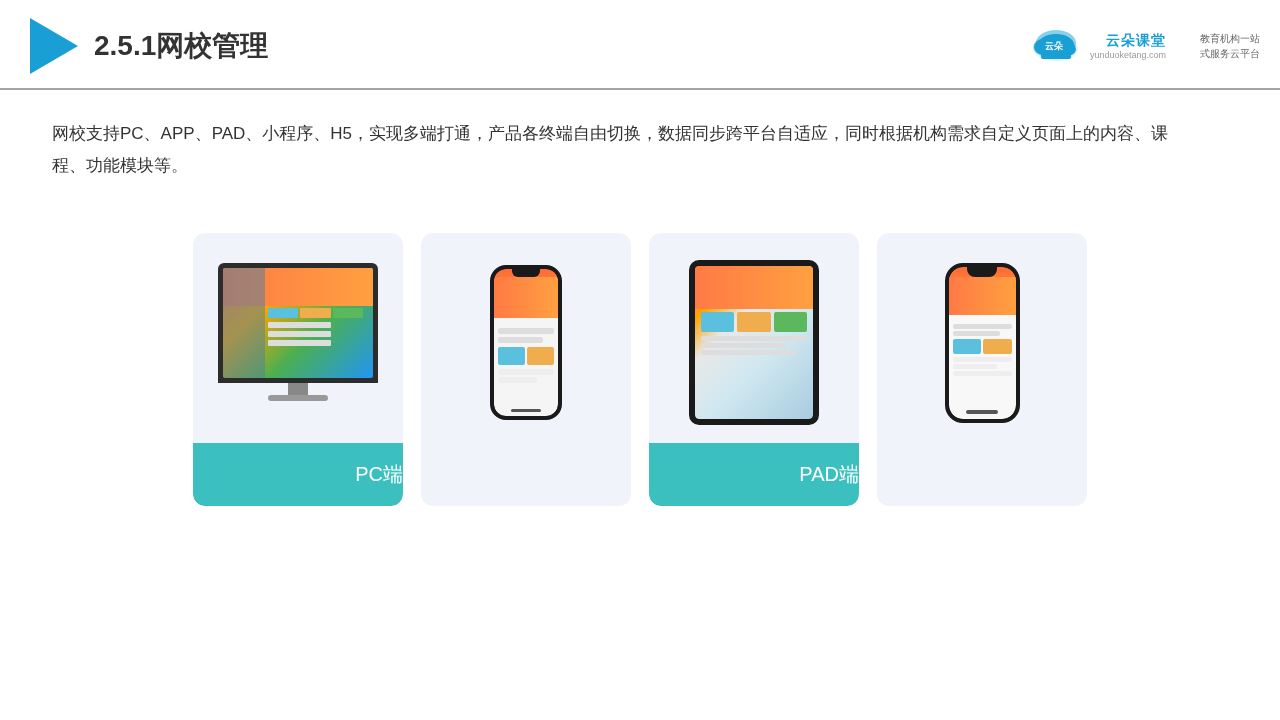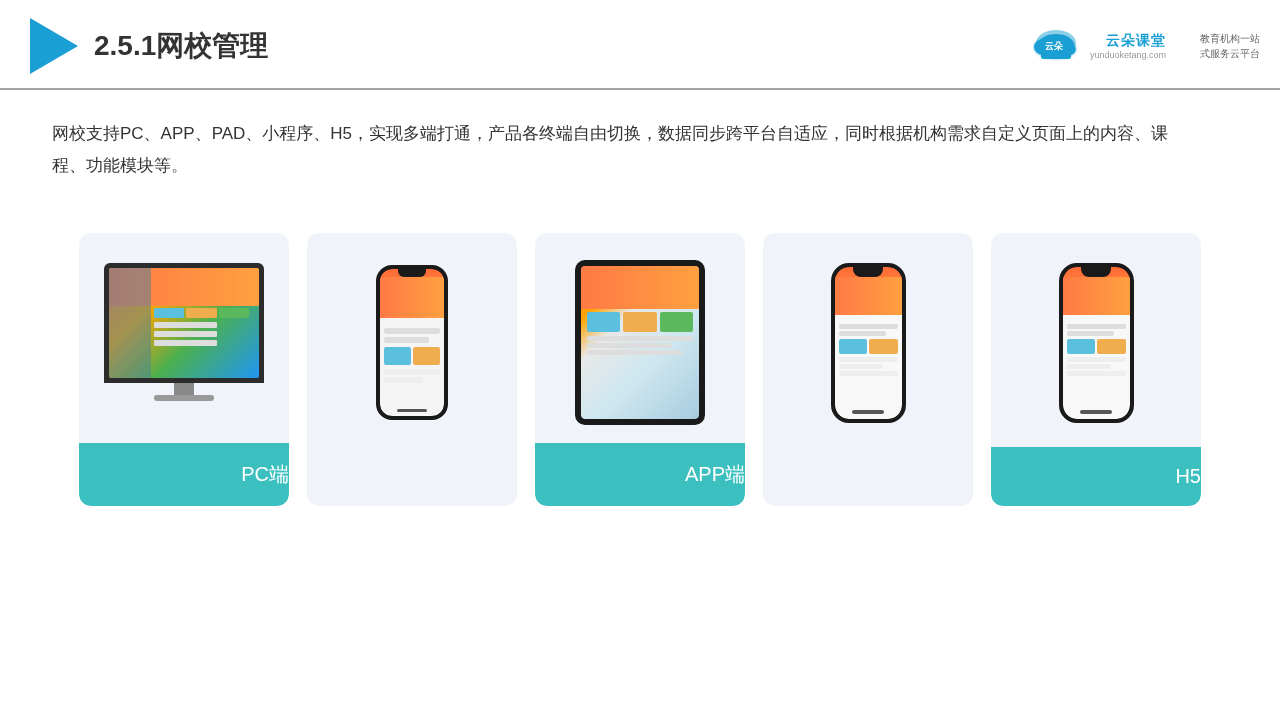--- a/index.html
+++ b/index.html
@@ -368,21 +368,21 @@
               <div style="flex:1;height:20px;background:#f0ad4e;border-radius:2px;"></div>
               <div style="flex:1;height:20px;background:#5cb85c;border-radius:2px;"></div>
             </div>
             <div style="height:5px;background:#ddd;border-radius:2px;margin-bottom:2px;"></div>
             <div style="height:5px;background:#ddd;border-radius:2px;margin-bottom:2px;width:80%;"></div>
             <div style="height:5px;background:#ddd;border-radius:2px;width:90%;"></div>
           </div>
         </div>
       </div>
     </div>
-    <div class="card-label">APP端</div>
+    <div class="card-label">PAD端</div>
   </div>
 
   <div class="card">
     <div class="card-image-area">
       <div class="mini-phone">
         <div class="mini-phone-notch"></div>
         <div class="mini-phone-screen">
           <div class="mini-phone-screen-inner">
             <div style="position:absolute;top:10px;left:0;right:0;height:25%;background:linear-gradient(90deg,#ff7a45,#ffa040);"></div>
             <div style="position:absolute;top:38%;left:4px;right:4px;">
@@ -396,39 +396,14 @@
               <div style="height:5px;background:#eee;border-radius:2px;margin-top:2px;width:75%;"></div>
               <div style="height:5px;background:#eee;border-radius:2px;margin-top:2px;"></div>
             </div>
           </div>
         </div>
         <div class="mini-phone-bar"></div>
       </div>
     </div>
   </div>
 
-  <div class="card">
-    <div class="card-image-area">
-      <div class="mini-phone">
-        <div class="mini-phone-notch"></div>
-        <div class="mini-phone-screen">
-          <div class="mini-phone-screen-inner">
-            <div style="position:absolute;top:10px;left:0;right:0;height:25%;background:linear-gradient(90deg,#ff7a45,#ffa040);"></div>
-            <div style="position:absolute;top:38%;left:4px;right:4px;">
-              <div style="height:5px;background:#ddd;border-radius:2px;margin-bottom:2px;"></div>
-              <div style="height:5px;background:#ddd;border-radius:2px;margin-bottom:2px;width:80%;"></div>
-              <div style="display:flex;gap:2px;margin-top:3px;">
-                <div style="flex:1;height:15px;background:#5bc0de;border-radius:2px;"></div>
-                <div style="flex:1;height:15px;background:#f0ad4e;border-radius:2px;"></div>
-              </div>
-              <div style="height:5px;background:#eee;border-radius:2px;margin-top:3px;"></div>
-              <div style="height:5px;background:#eee;border-radius:2px;margin-top:2px;width:75%;"></div>
-              <div style="height:5px;background:#eee;border-radius:2px;margin-top:2px;"></div>
-            </div>
-          </div>
-        </div>
-        <div class="mini-phone-bar"></div>
-      </div>
-    </div>
-    <div class="card-label">H5</div>
-  </div>
 
 </div>
 
 </body></html>

